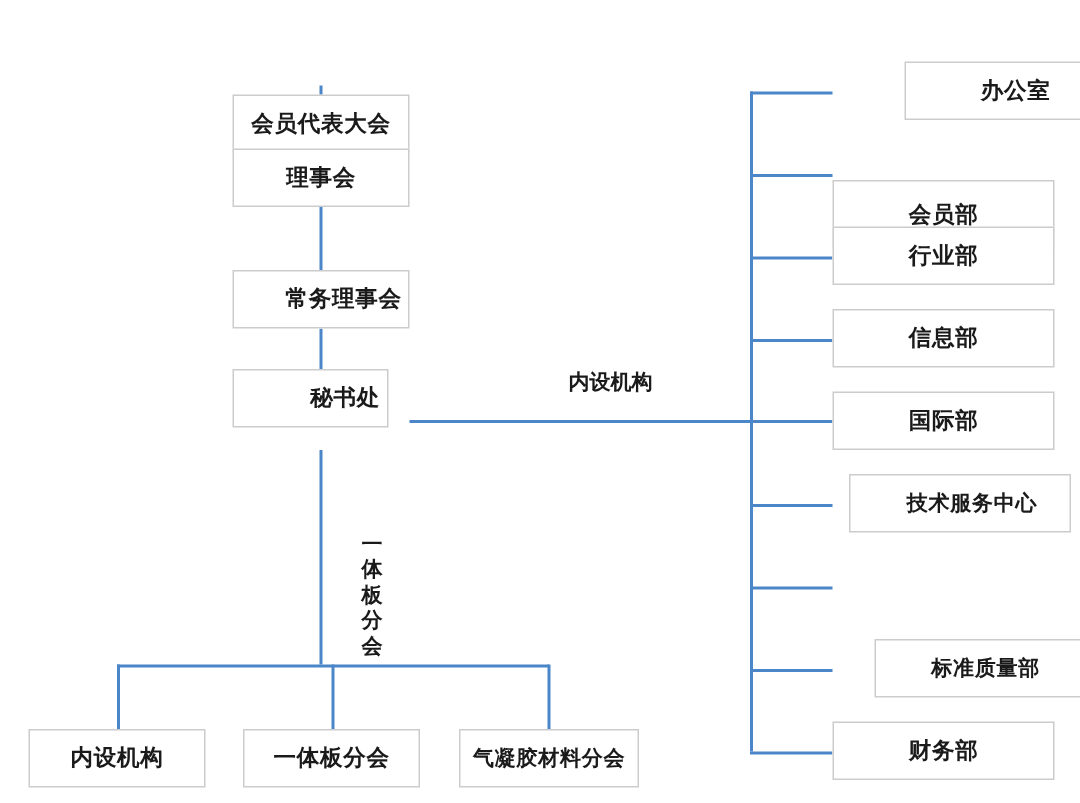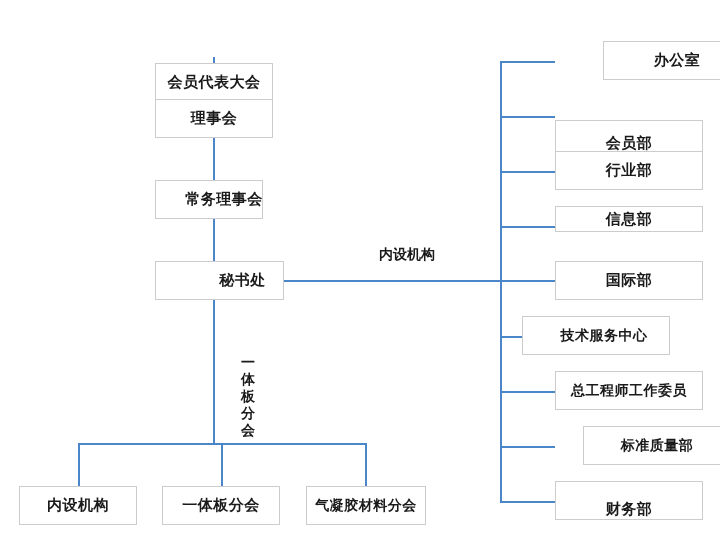--- a/index.html
+++ b/index.html
@@ -74,24 +74,24 @@
   <div class="conn v" style="left:213px; top:138px; height:42px;"></div>
   <div class="conn v" style="left:213px; top:219px; height:42px;"></div>
   <div class="conn v" style="left:213px; top:300px; height:143px;"></div>
 
   <div class="node" style="left:155px; top:18px; width:118px; height:39px;margin-top:45px;">
     <span>会员代表大会</span>
   </div>
   <div class="node" style="left:155px; top:99px; width:118px; height:39px;">
     <span>理事会</span>
   </div>
-  <div class="node" style="left:155px; top:180px; width:108px; height:39px;padding-left:30px;">
+  <div class="node" style="left:155px; top:180px; width:118px; height:39px;padding-left:30px;">
     <span>常务理事会</span>
   </div>
-  <div class="node" style="left:155px; top:261px; width:129px; height:39px;padding-left:46px;">
+  <div class="node" style="left:155px; top:246px; width:104px; height:39px;padding-left:46px;">
     <span>秘书处</span>
   </div>
 
   <div class="label" style="left:343px; top:246px;margin-left:33px;">内设机构</div>
 
   <div class="label vertical" style="left:239px; top:352px;">一体板分会</div>
 
   <div class="conn h" style="left:273px; top:280px; width:228px;"></div>
   <div class="conn v" style="left:500px; top:61px; height:440px;"></div>
 
@@ -107,36 +107,33 @@
 
   <div class="node" style="left:555px; top:41px; width:148px; height:39px;margin-left:48px;">
     <span>办公室</span>
   </div>
   <div class="node" style="left:555px; top:96px; width:148px; height:46px;margin-top:24px;">
     <span>会员部</span>
   </div>
   <div class="node" style="left:555px; top:151px; width:148px; height:39px;">
     <span>行业部</span>
   </div>
-  <div class="node" style="left:555px; top:206px; width:148px; height:26px;">
+  <div class="node" style="left:555px; top:206px; width:148px; height:39px;">
     <span>信息部</span>
   </div>
   <div class="node" style="left:555px; top:261px; width:148px; height:39px;">
     <span>国际部</span>
   </div>
-  <div class="node small" style="left:522px; top:316px; width:148px; height:39px;padding-left:16px;">
+  <div class="node small" style="left:566px; top:316px; width:148px; height:39px;padding-left:16px;">
     <span>技术服务中心</span>
-  </div>
-  <div class="node small" style="left:555px; top:371px; width:148px; height:39px;">
-    <span>总工程师工作委员</span>
   </div>
   <div class="node small" style="left:555px; top:426px; width:148px; height:39px;margin-left:28px;">
     <span>标准质量部</span>
   </div>
-  <div class="node" style="left:555px; top:481px; width:148px; height:39px;align-items:flex-end;">
+  <div class="node" style="left:555px; top:481px; width:148px; height:39px;">
     <span>财务部</span>
   </div>
 
   <div class="conn h" style="left:78px; top:443px; width:288px;"></div>
   <div class="conn v" style="left:78px; top:443px; height:43px;"></div>
   <div class="conn v" style="left:221px; top:443px; height:43px;"></div>
   <div class="conn v" style="left:365px; top:443px; height:43px;"></div>
 
   <div class="node" style="left:19px; top:486px; width:118px; height:39px;">
     <span>内设机构</span>

